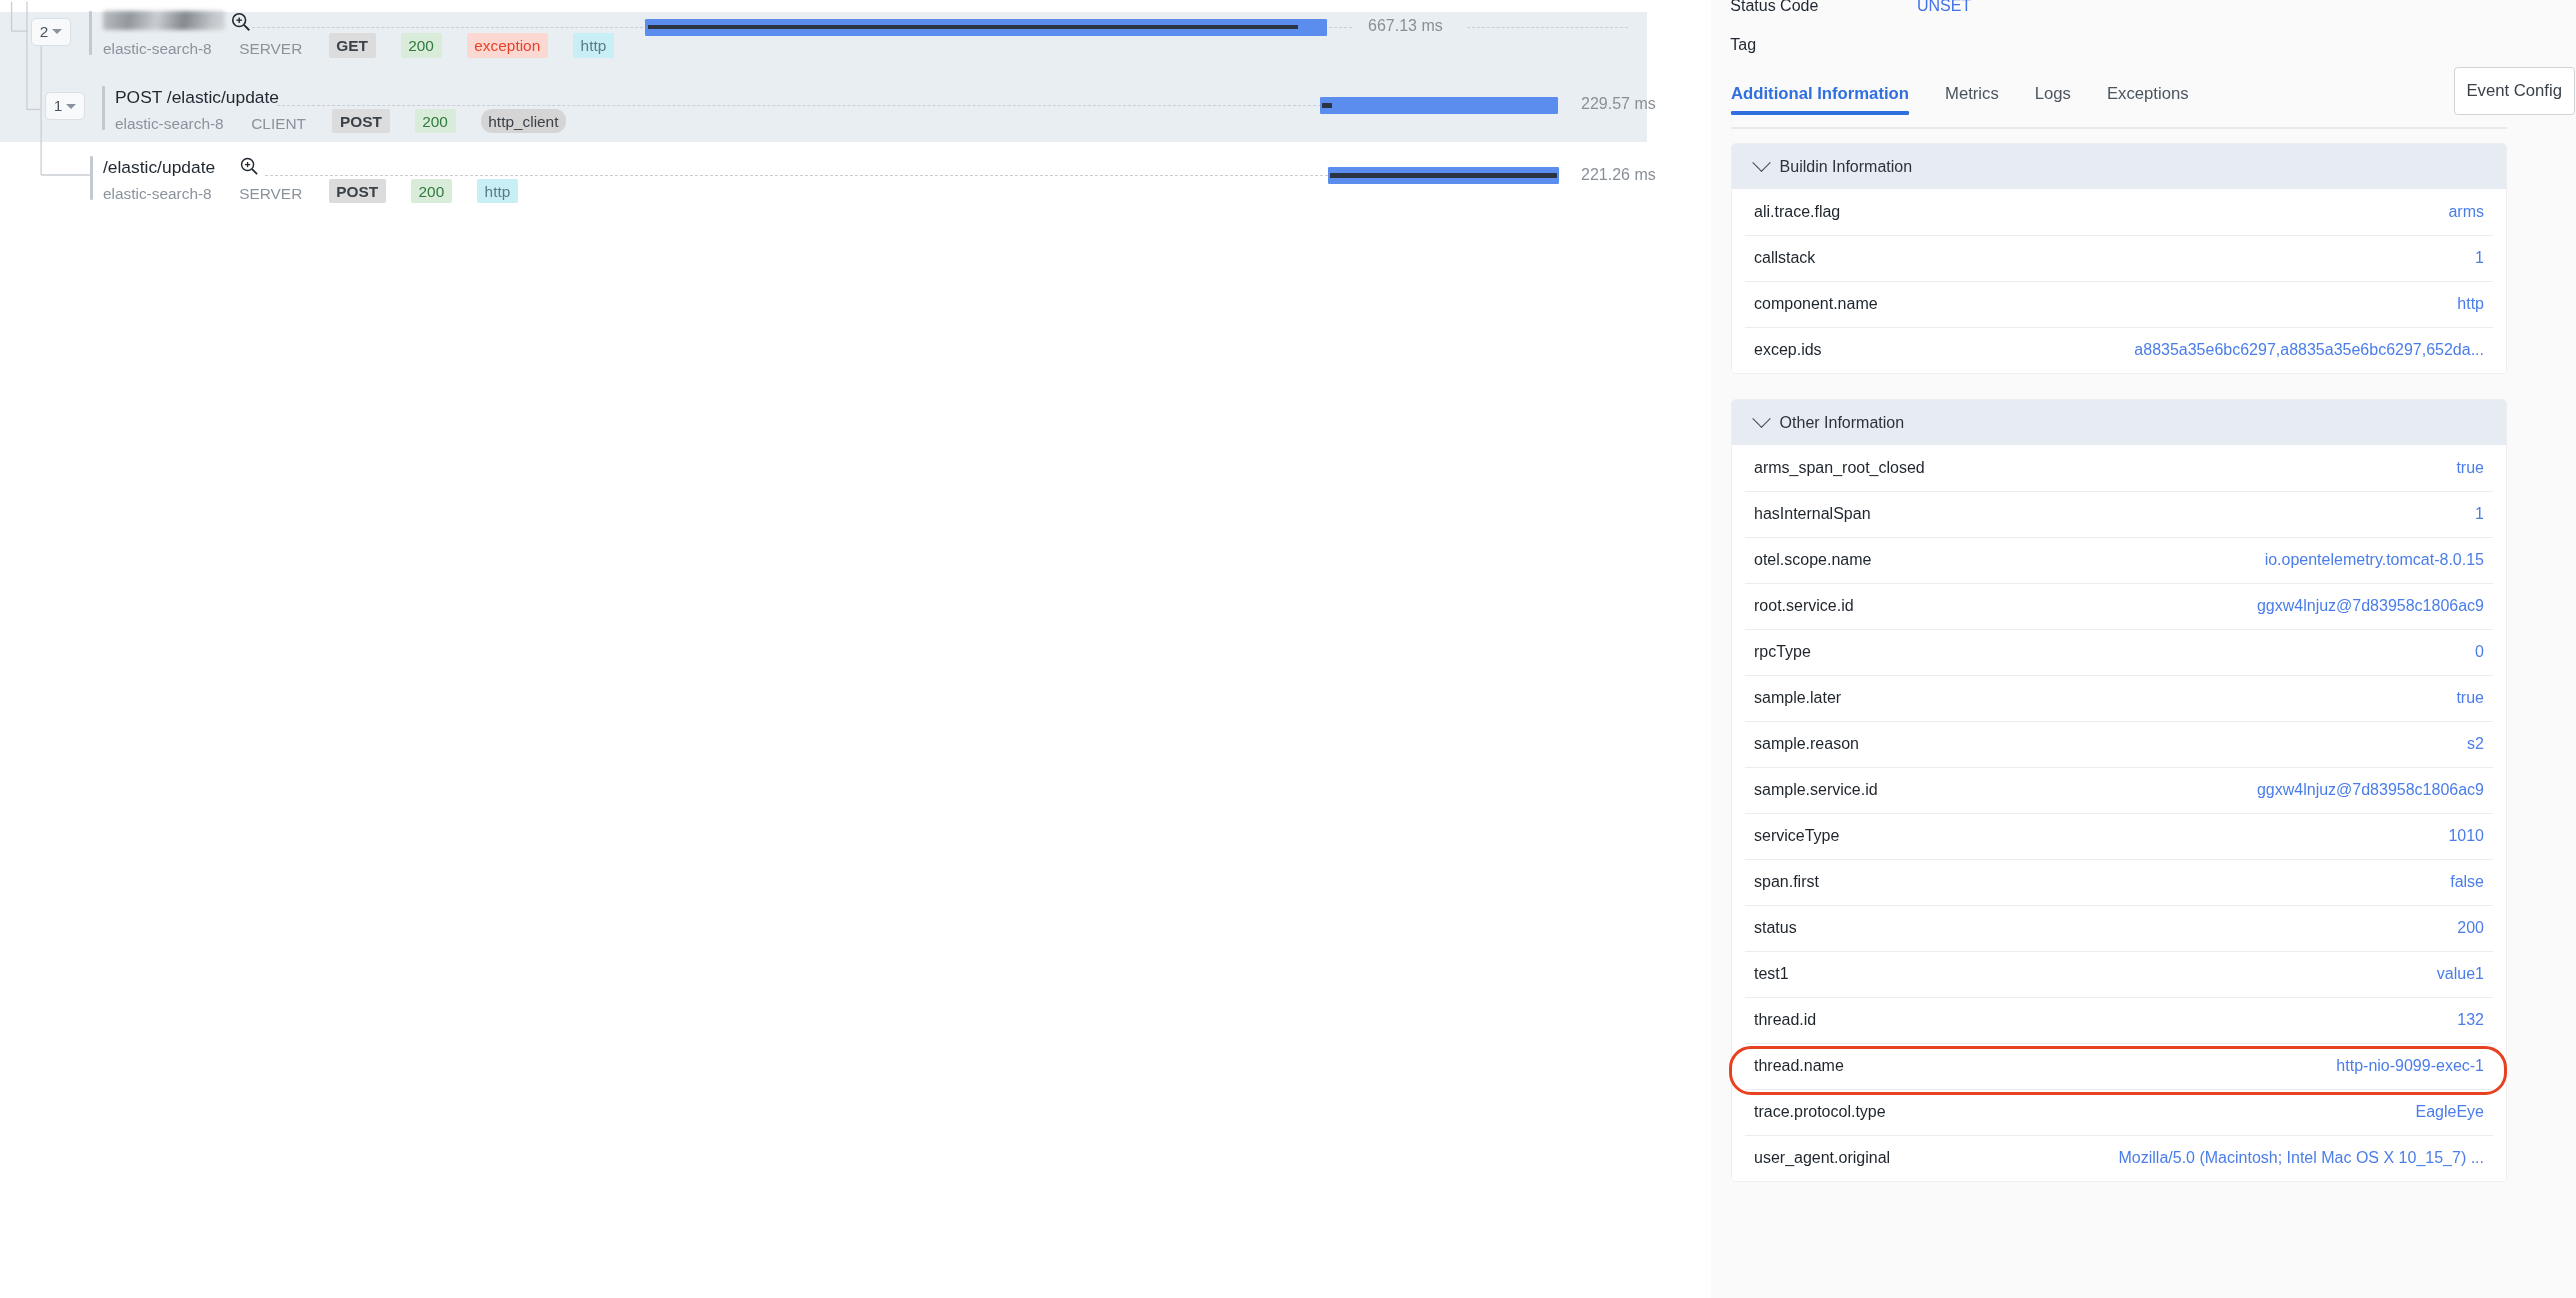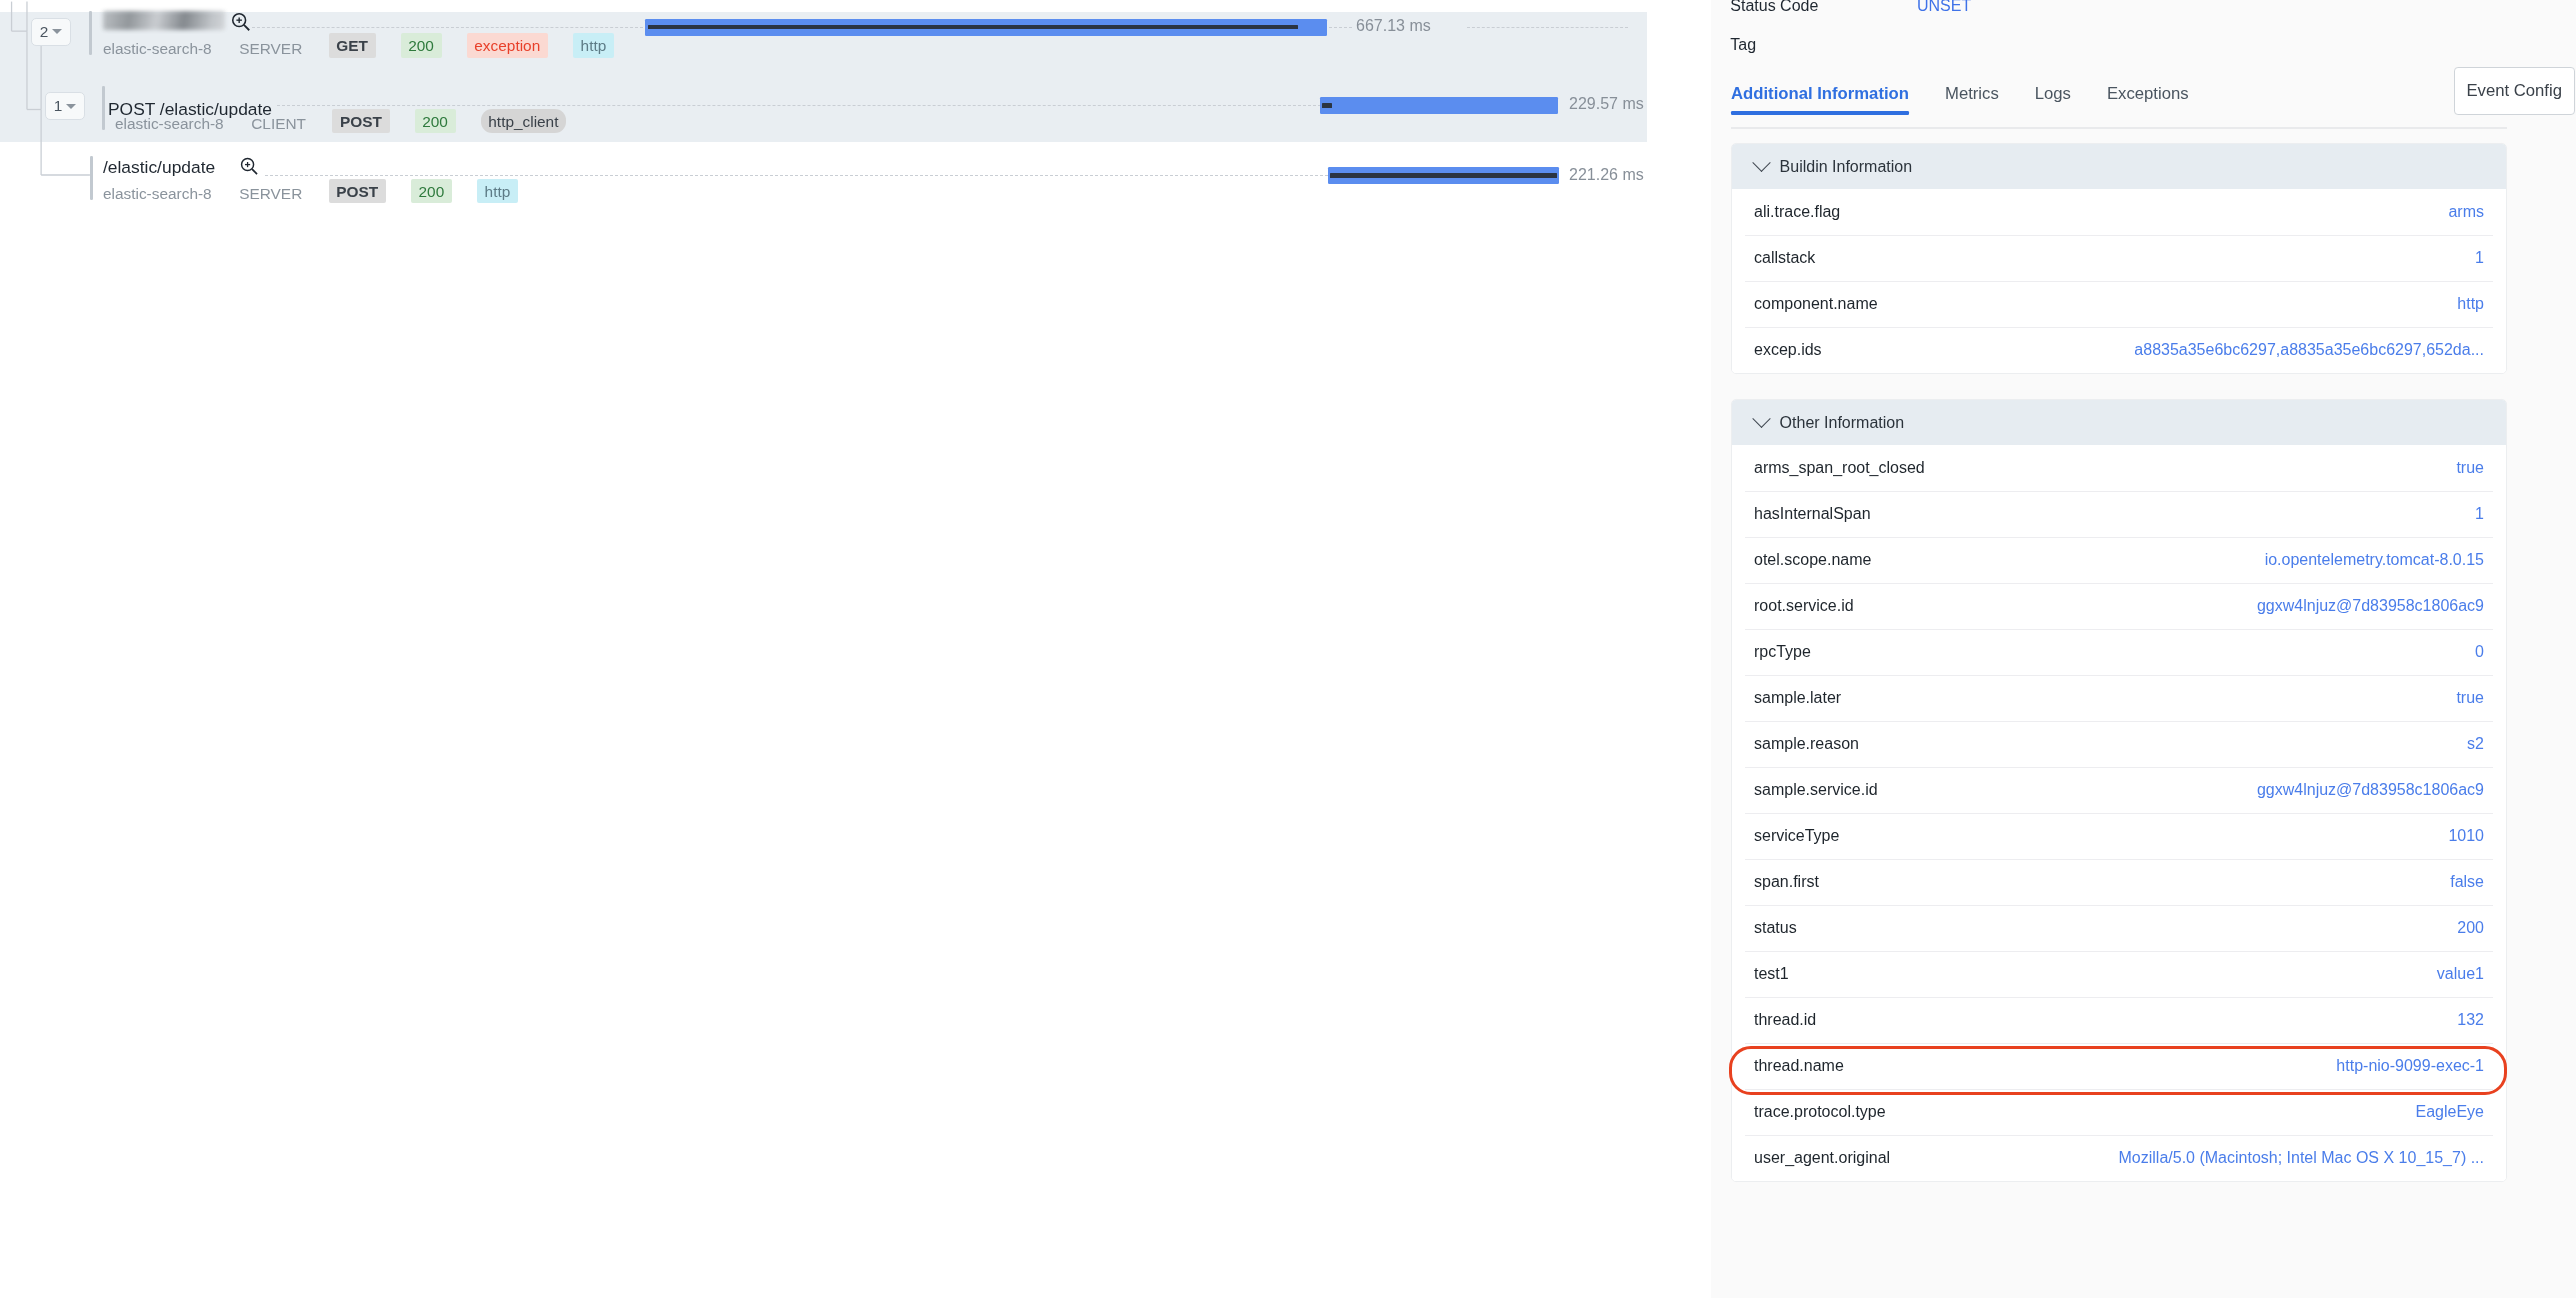--- a/index.html
+++ b/index.html
@@ -73,21 +73,21 @@
     position: absolute; height: 0; border-top: 1.3px dashed #c9ced4;
   }
   .bar-wrap { position: absolute; height: 16.7px; }
   .bar-outer {
     position: absolute; top: 0; left: 0; height: 16.7px; background: #5b8def; border-radius: 1.3px;
   }
   .bar-inner {
     position: absolute; height: 4.5px; background: #2b3442; border-radius: 0.6px;
   }
   .ms-label {
-    position: absolute; font-size: 16px; color: #878f98; white-space: nowrap;
+    position: absolute; font-size: 16px; color: #878f98; white-space: nowrap; margin-left: 12px;
   }
 
   
   .detail-panel {
     position: absolute; left: 1711px; top: 0; width: 865px; height: 1298px;
     background: #fafafa;
   }
   .panel-divider {
     position: absolute; left: 1711px; top: 0; width: 1.3px; height: 1298px; background: #e6e8ea;
   }
@@ -203,21 +203,21 @@
       <div class="ms-label" style="left:1356px; top:3.2px;">667.13 ms</div>
       <div class="dash" style="left:1467px; top:13px; width:161px;"></div>
     </div>
 
     <div class="span-row r2">
       <div class="count-pill" style="left:45px; top:14px;">
         <span>1</span>
         <span class="caret"></span>
       </div>
       <div class="vbar" style="left:102px; top:7.7px;"></div>
-      <div class="span-title" style="left:108px; top:9px;margin-top:12px;">POST /elastic/update</div>
+      <div class="span-title" style="left:115px; top:9px;">POST /elastic/update</div>
       <div class="meta-row" style="left:115px; top:31px;">
         <span class="meta-plain" style="padding-left:0">elastic-search-8</span>
         <span class="meta-plain">CLIENT</span>
         <span class="chip method">POST</span>
         <span class="chip code">200</span>
         <span class="chip protog">http_client</span>
       </div>
 
       <div class="dash" style="left:277px; top:27px; width:1044px;"></div>
       <div class="bar-wrap" style="left:1320px; top:19.3px; width:238px;">

